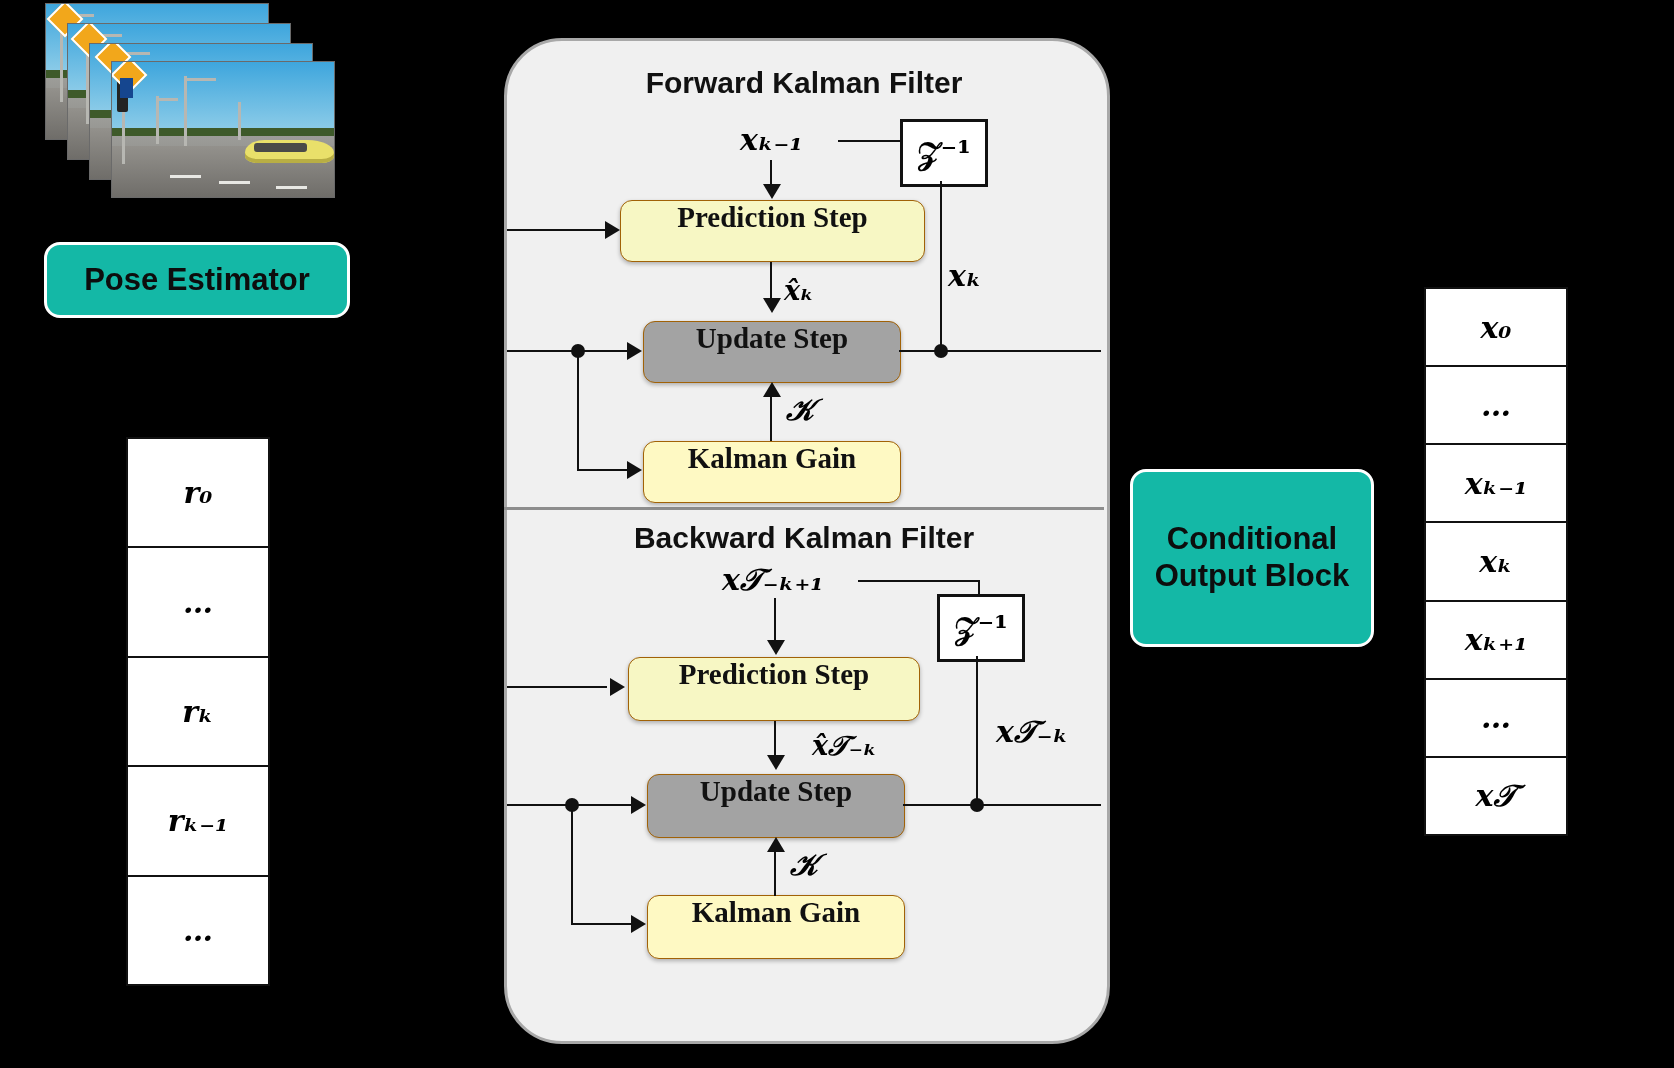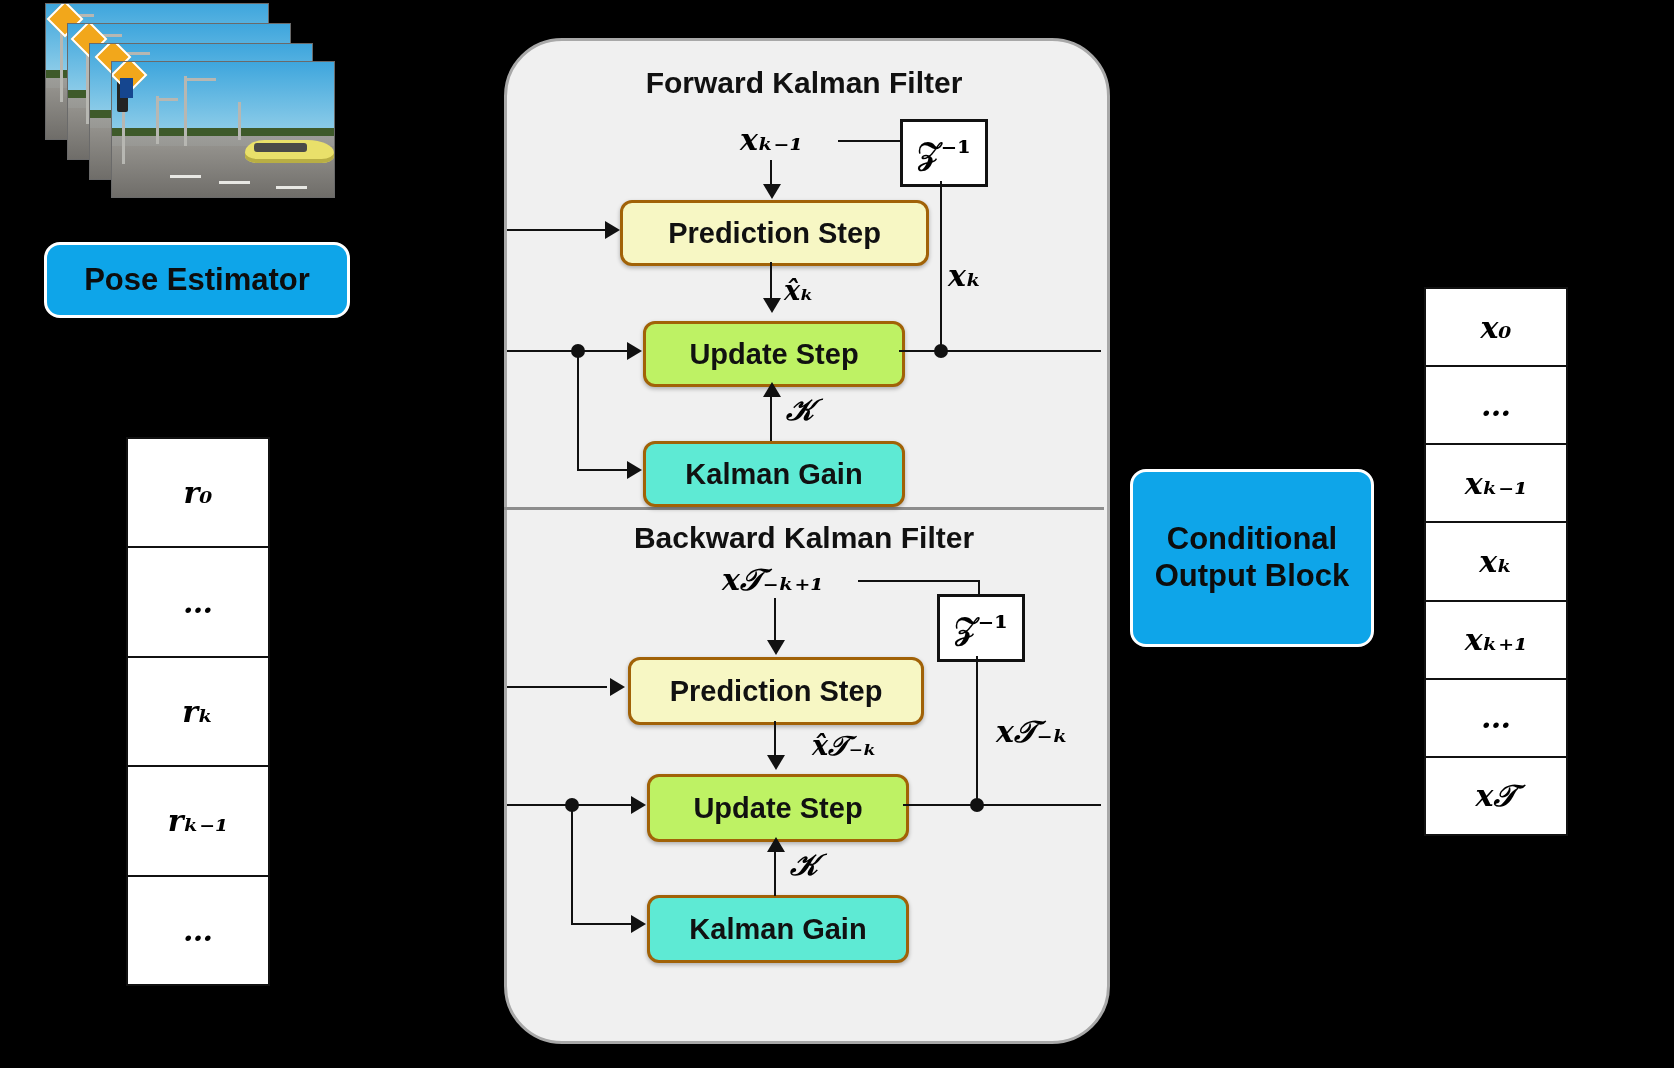--- a/index.html
+++ b/index.html
@@ -30,21 +30,21 @@
   .carwin{position:absolute;left:64%;top:60%;width:24%;height:7%;
        background:#4a4a48;border-radius:3px;}
   .pole{position:absolute;background:#b7b7b2;width:3px;}
   .arm{position:absolute;background:#b7b7b2;height:3px;}
   .signdiamond{position:absolute;width:22px;height:22px;background:#f2a71b;
        transform:rotate(45deg);border:2px solid #fff;}
   .tlight{position:absolute;width:11px;height:34px;background:#232323;border-radius:2px;}
   .bluesign{position:absolute;width:13px;height:20px;background:#15468f;}
 
   
-  .greyblock{background:#0ea5e9;border:3px solid #ffffff;border-radius:16px;
+  .greyblock{background:#14b8a6;border:3px solid #ffffff;border-radius:16px;
        box-shadow:0 2px 5px rgba(0,0,0,.45);
        display:flex;align-items:center;justify-content:center;text-align:center;
        font-weight:bold;color:#0d0d0d;}
   #pose-estimator{left:44px;top:242px;width:300px;height:70px;font-size:31px;}
   #conditional-output-block{left:1130px;top:469px;width:238px;height:172px;
        font-size:31px;line-height:1.18;}
 
   
   .vtable{background:#fff;border:2px solid #111;display:flex;flex-direction:column;}
   .vcell{flex:1;border-bottom:2px solid #111;display:flex;align-items:center;
@@ -59,26 +59,26 @@
        background:#f0f0f0;border:3px solid #a8a8a8;border-radius:58px;
        box-shadow:0 3px 7px rgba(0,0,0,.4);}
   #section-divider{left:504px;top:507px;width:600px;height:0;
        border-top:3px solid #8d8d8d;}
 
   .sect-title{font-size:30px;font-weight:bold;color:#111;text-align:center;width:600px;}
   #forward-title{left:504px;top:66px;}
   #backward-title{left:504px;top:521px;}
 
   
-  .procbox{border:3px solid #a16207;border-radius:12px;display:flex;align-items:center;
+  .procbox{border:1px solid #a16207;border-radius:12px;display:flex;
        justify-content:center;font-size:29px;font-weight:bold;color:#111;
-       box-shadow:0 2px 4px rgba(0,0,0,.28);}
+       box-shadow:0 2px 4px rgba(0,0,0,.28);font-family:Liberation Serif, serif;}
   .yellow{background:#f7f7c4;}
-  .blue{background:#bef264;}
-  .pink{background:#5eead4;}
+  .blue{background:#a3a3a3;}
+  .pink{background:#fef9c3;}
 
   #fwd-prediction{left:620px;top:200px;width:303px;height:60px;}
   #fwd-update{left:643px;top:321px;width:256px;height:60px;}
   #fwd-gain{left:643px;top:441px;width:256px;height:60px;}
 
   #bwd-prediction{left:628px;top:657px;width:290px;height:62px;}
   #bwd-update{left:647px;top:774px;width:256px;height:62px;}
   #bwd-gain{left:647px;top:895px;width:256px;height:62px;}
 
   

